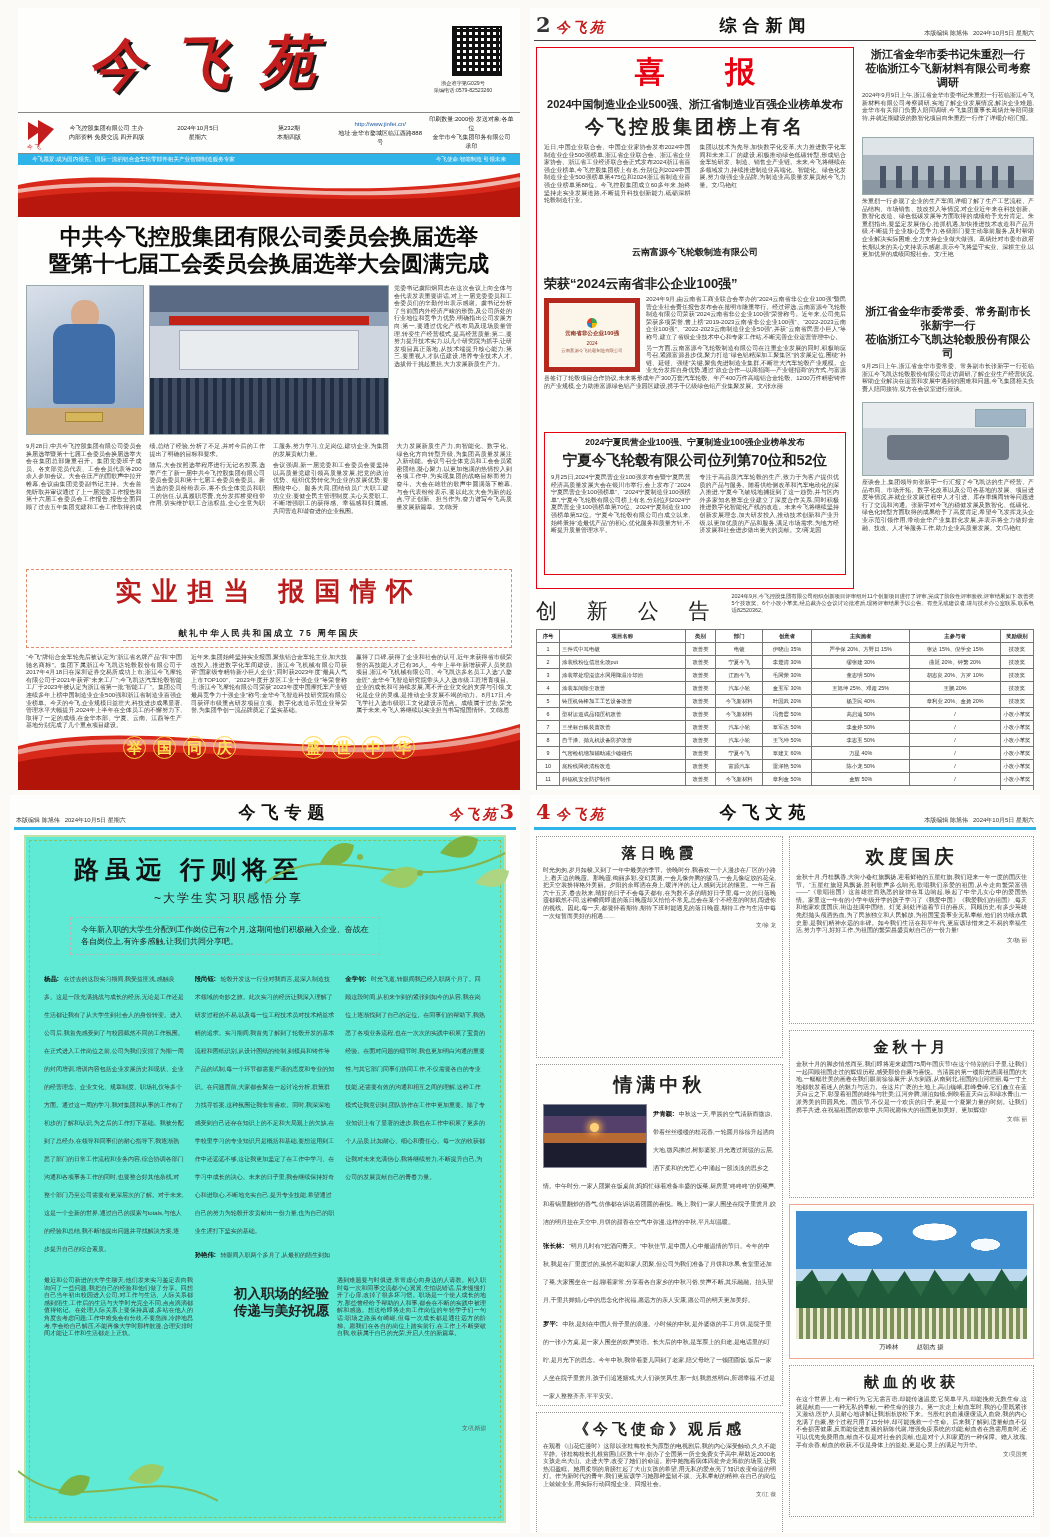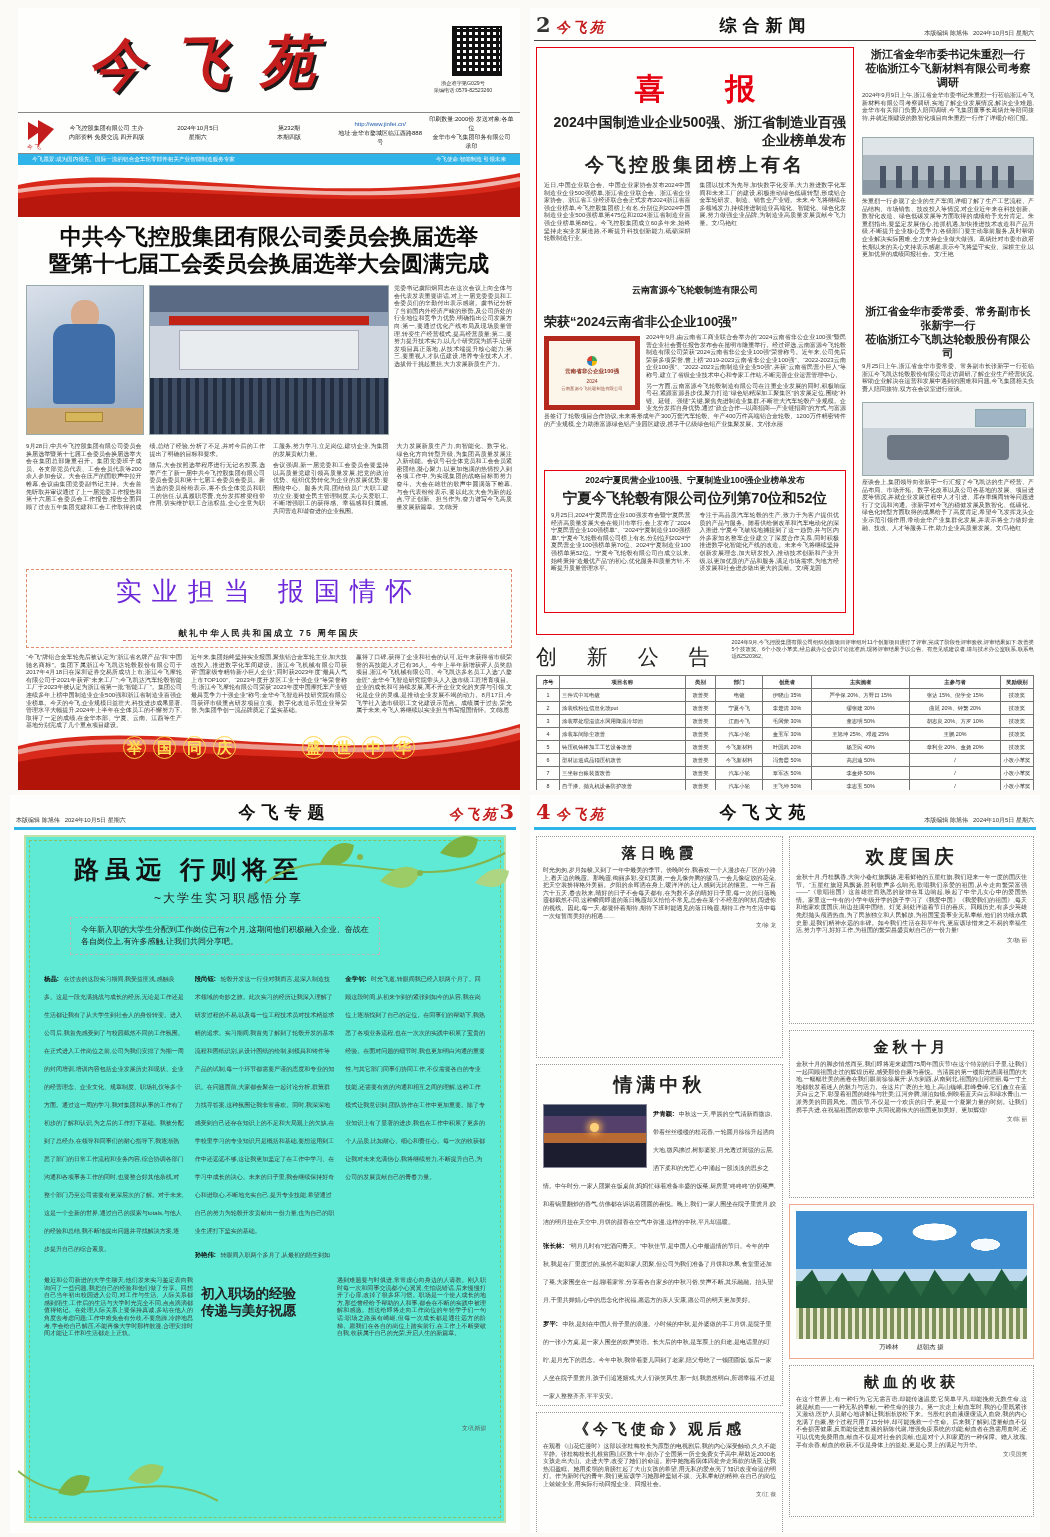--- a/index.html
+++ b/index.html
@@ -35,40 +35,40 @@
   .ph-speaker .plate{position:absolute;left:38px;bottom:12px;width:38px;height:10px;background:#d6b65a;border:1px solid #a8862f}
   .ph-hall{flex:1;height:150px;background:linear-gradient(#5a6a84 0 26px,#8fa0b6 26px 40px,#cfd6df 40px 92px,#3e4b61 92px 100%)}
   .ph-hall .banner{position:absolute;left:8%;top:30px;width:84%;height:9px;background:#c22316}
   .ph-hall .stage{position:absolute;left:12%;top:44px;width:76%;height:40px;background:#e9ecef;border:1px solid #aab}
   .ph-hall .crowd{position:absolute;left:0;bottom:0;width:100%;height:56px;background:
       repeating-linear-gradient(90deg,rgba(30,40,60,.85) 0 4px,transparent 4px 9px),
       repeating-linear-gradient(0deg,rgba(60,75,100,.6) 0 6px,transparent 6px 10px)}
   .sidecol{width:118px;flex:0 0 118px}
   .fourcol{margin:8px 8px 0 8px;column-count:4;column-gap:8px;height:116px}
   .art2box{margin:10px 8px 0 8px;border:1px dashed #e08b6d;padding:4px 6px 6px 6px}
-  .art2title{text-align:center;font-weight:400;font-size:26px;letter-spacing:10px;color:#6d28d9;font-family:"DejaVu Sans",sans-serif}
+  .art2title{text-align:center;font-weight:700;font-size:26px;letter-spacing:10px;color:#b91c1c;font-family:"DejaVu Sans",sans-serif}
   .art2sub{margin:19px auto 0;width:62%;text-align:center;font-weight:bold;font-size:8.6px;letter-spacing:2px;border-bottom:1px dashed #d77}
   .art2cols{margin:6px 8px 0 8px;column-count:3;column-gap:9px;height:128px}
   .ribbon-bot{position:absolute;left:0;bottom:0;width:100%;height:84px}
   .ban-chars{position:absolute;top:30px;width:100%;display:flex;justify-content:center;gap:10px}
   .ban-group{display:flex;gap:7px;margin:0 28px}
   .ban-chars .c{width:23px;height:23px;border:1.6px solid #ffd54a;border-radius:50%;color:#ffe254;font-size:15px;font-weight:bold;line-height:22px;text-align:center}
   
   .pghead{display:flex;justify-content:space-between;align-items:flex-end;padding:4px 6px 3px 6px}
   .pghead .no{font-size:21px;font-weight:bold;color:#333;font-family:"DejaVu Serif",serif}
   .pghead .paper{font-family:"DejaVu Serif",serif;font-style:italic;font-weight:bold;font-size:14px;color:#c41d1d;letter-spacing:3px;margin-left:5px}
   .pghead .sect{font-size:17px;font-weight:900;letter-spacing:6px;color:#111}
   .pghead .meta{font-size:6px;color:#333;text-align:right;line-height:8px}
   .rule-dark{border-bottom:1.6px solid #444;margin:0 4px}
   .rule-blue{border-bottom:3px solid #2fb4e9;margin:0 4px}
   
   .p2body{display:flex;gap:8px;padding:6px 6px 0 6px}
-  .p2left{width:318px;flex:0 0 318px;border:1.6px solid #e60012;padding:21px 7px}
+  .p2left{width:318px;flex:0 0 318px;border:1.6px solid #e60012;padding:4px 7px}
   .xb-tag{text-align:center;color:#e60012;font-size:30px;font-weight:900;letter-spacing:26px;text-indent:26px}
-  .xb-sub{text-align:right;font-weight:bold;font-size:14px;margin-top:4px}
+  .xb-sub{text-align:center;font-weight:bold;font-size:11px;margin-top:4px}
   .xb-title{text-align:center;font-weight:900;font-size:19px;letter-spacing:3px;margin-top:2px}
   .twocol{column-count:2;column-gap:9px;margin-top:4px}
   .yn-org{text-align:center;font-weight:bold;font-size:9px;margin-top:8px}
   .yn-title{text-align:left;font-weight:900;font-size:13px;margin-top:16px}
   .cert{float:left;width:96px;height:74px;background:#b5281e;padding:5px;margin:2px 6px 2px 0}
   .cert .inner{width:100%;height:100%;background:#fcf6ea;display:flex;flex-direction:column;align-items:center;justify-content:center;gap:2px}
   .cert .logo-dot{width:10px;height:10px;border-radius:50%;background:conic-gradient(#3aa757 0 25%,#f2b705 25% 50%,#2e7fc2 50% 75%,#dE3f2f 75%)}
   .cert .l1{font-size:5.6px;font-weight:bold;color:#8a2a1a}
   .cert .l2{font-size:5px;color:#8a2a1a}
   .cert .l3{font-size:4.4px;color:#9a5a4a}
@@ -94,21 +94,21 @@
   
   .greenbox{position:absolute;left:14px;right:14px;top:40px;bottom:10px;border:2px solid #bfe0a6;outline:1px dashed #8cc060;outline-offset:-6px;padding:16px 18px;background:#5eead4}
   .p3title{font-weight:900;font-size:25px;letter-spacing:6px;color:#111;margin-left:30px}
   .p3sub{font-size:12px;color:#222;letter-spacing:2px;margin:4px 0 0 110px}
   .p3intro{width:310px;border:1px dashed #b8b8b8;margin:10px 0 0 26px;padding:6px 10px;font-family:"DejaVu Serif",serif;font-size:8px;line-height:12px;color:#222}
   .p3cols{display:flex;gap:10px;margin-top:12px;height:300px}
   .p3col{flex:1;overflow:hidden}
   .sec{margin-bottom:6px}
   .sec b{font-size:6.4px;color:#111}
   .p3bottom{display:flex;gap:8px;margin-top:10px;height:170px}
-  .p3bt{width:128px;flex:0 0 128px;align-self:flex-start;margin-top:8px;text-align:left;font-weight:900;font-size:13.6px;line-height:17px}
+  .p3bt{width:128px;flex:0 0 128px;align-self:flex-start;margin-top:8px;text-align:right;font-weight:900;font-size:13.6px;line-height:17px}
   .vine{position:absolute;pointer-events:none}
   
   .p4grid{display:flex;gap:6px;padding:6px}
   .p4l{width:247px;flex:0 0 247px}
   .p4r{flex:1}
   .dbox{border:1px dotted #9a9a9a;padding:5px 6px;margin-bottom:6px;position:relative}
   .p4title{text-align:center;font-weight:900;font-size:19px;letter-spacing:4px;margin:2px 0 4px}
   .p4title.sm{font-size:15px}
   .ph-sunset{float:left;width:104px;height:64px;margin:2px 6px 2px 0;border:1px solid #889;background:linear-gradient(#232c49 0 18%,#54406a 18% 45%,#b86a33 45% 62%,#1d1d30 62%)}
   .ph-sunset .sun{position:absolute;left:46px;top:18px;width:9px;height:9px;border-radius:50%;background:#ffd27a;box-shadow:0 0 6px 3px rgba(255,180,80,.8)}

